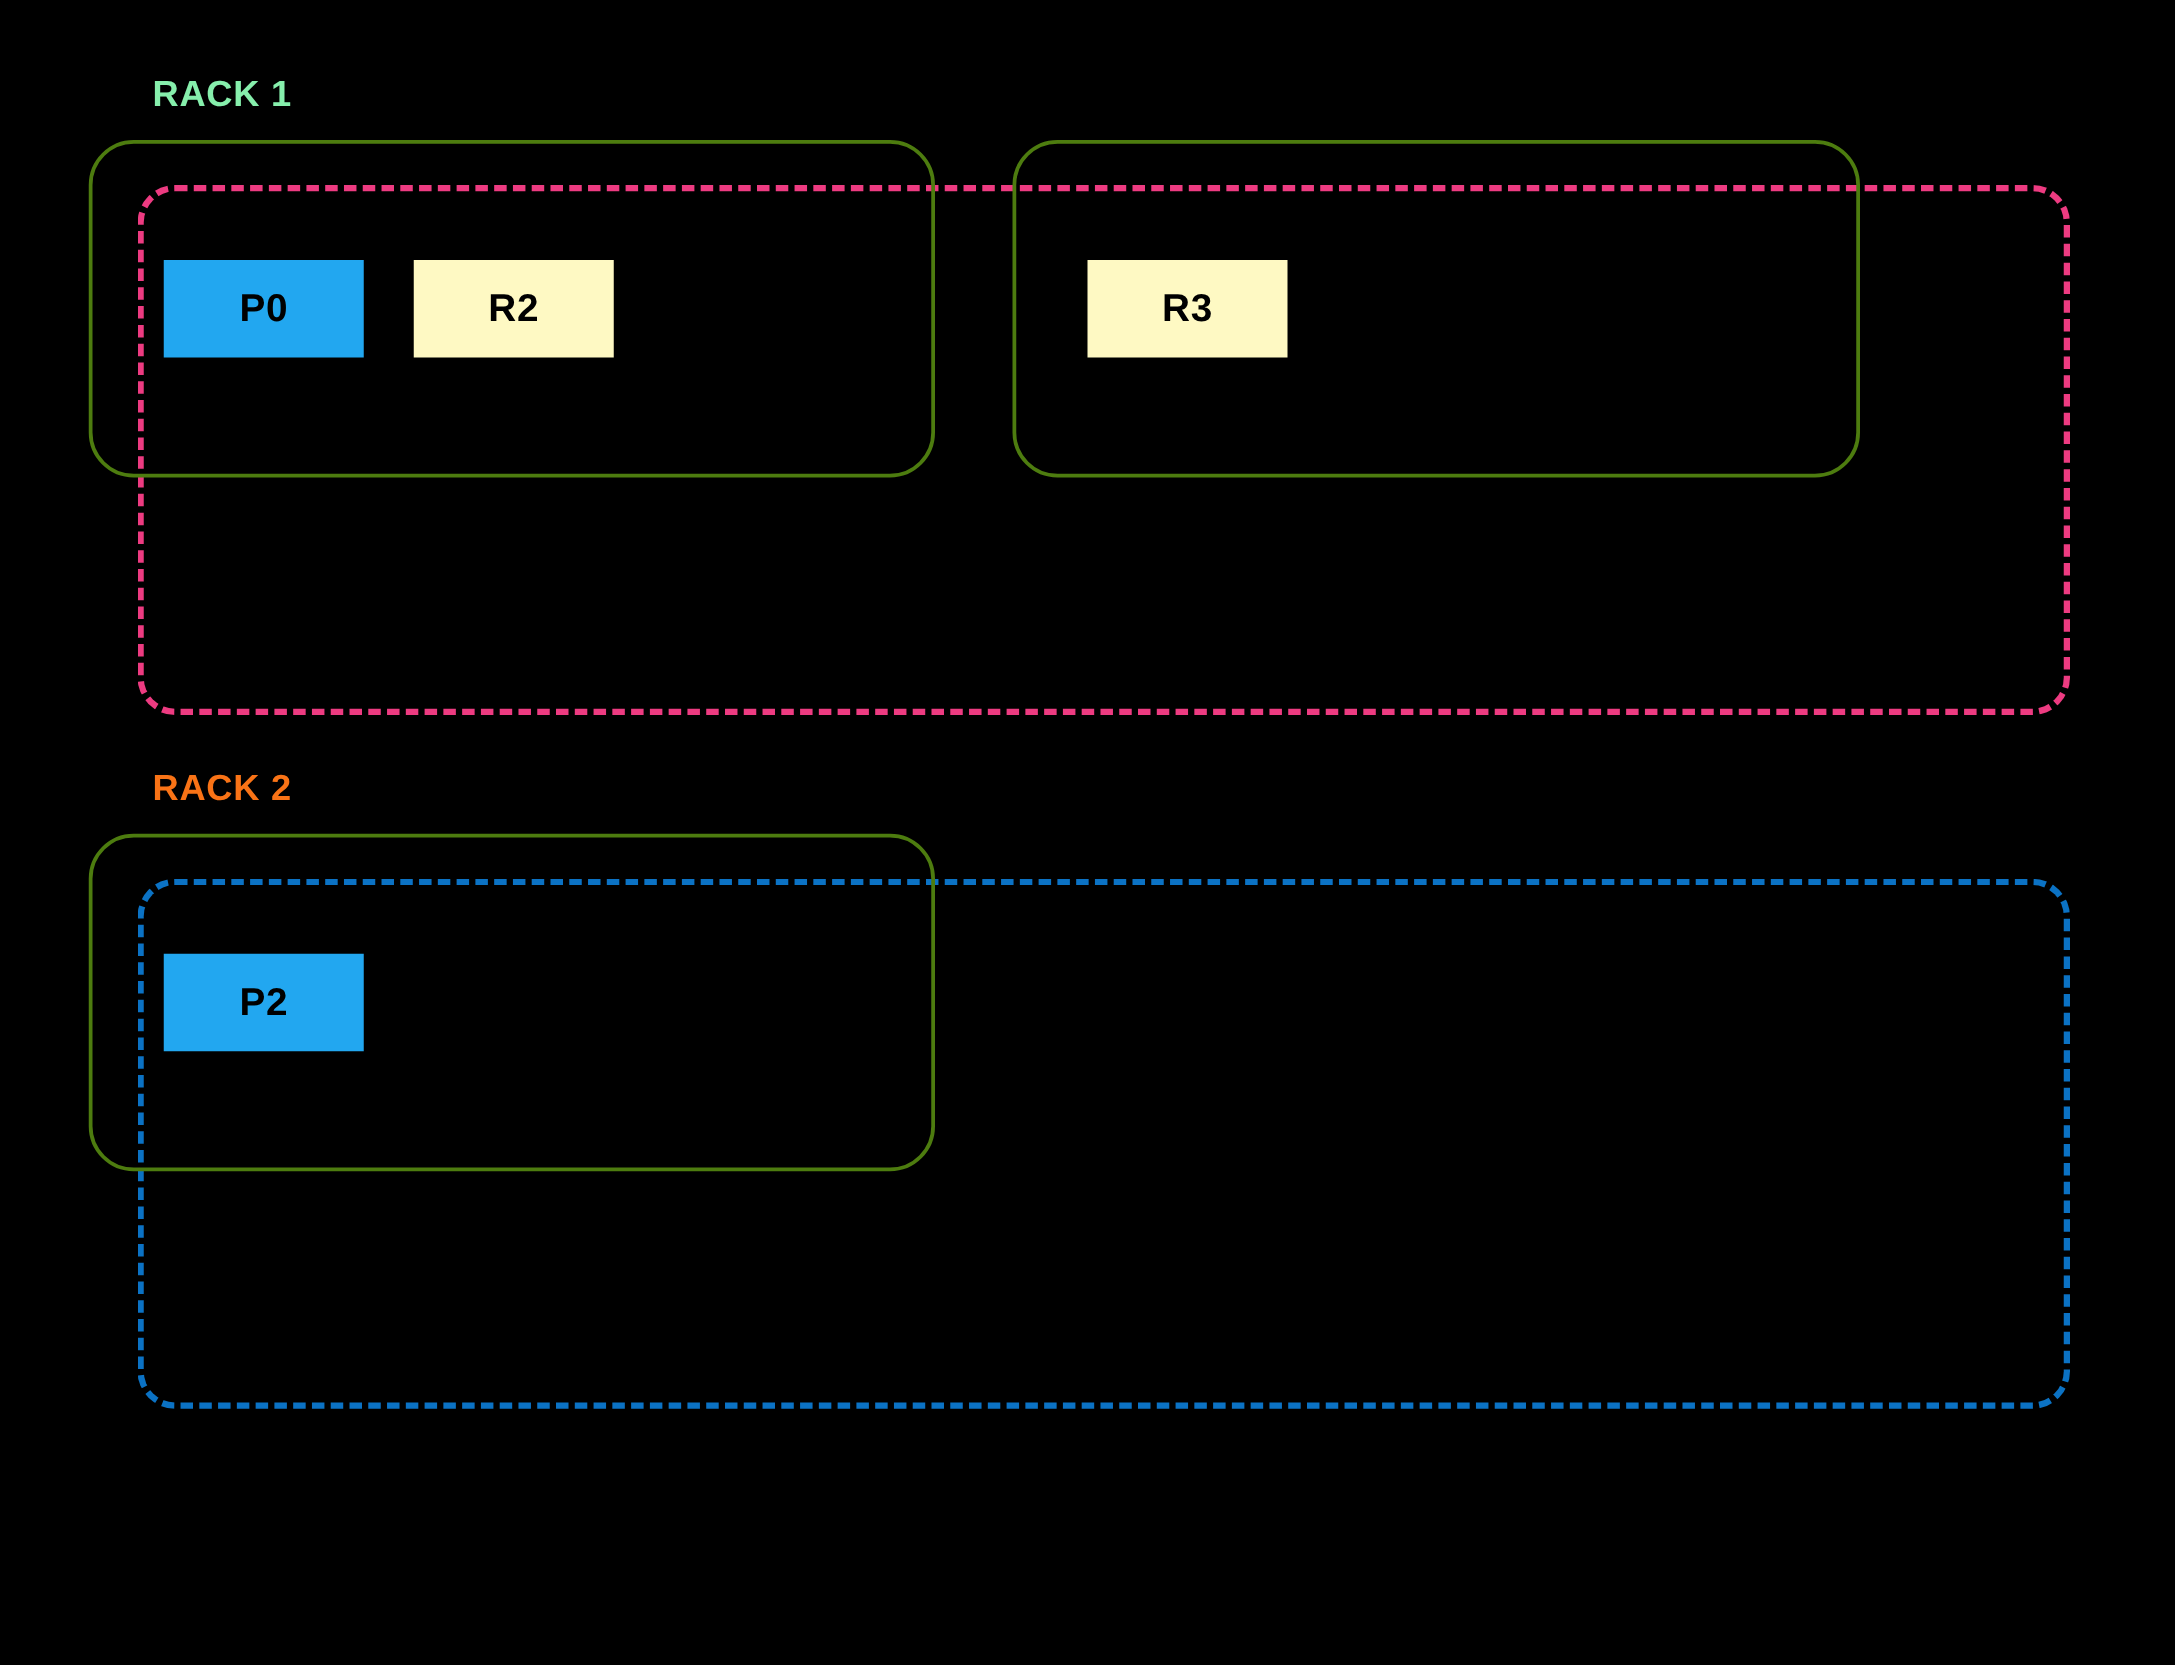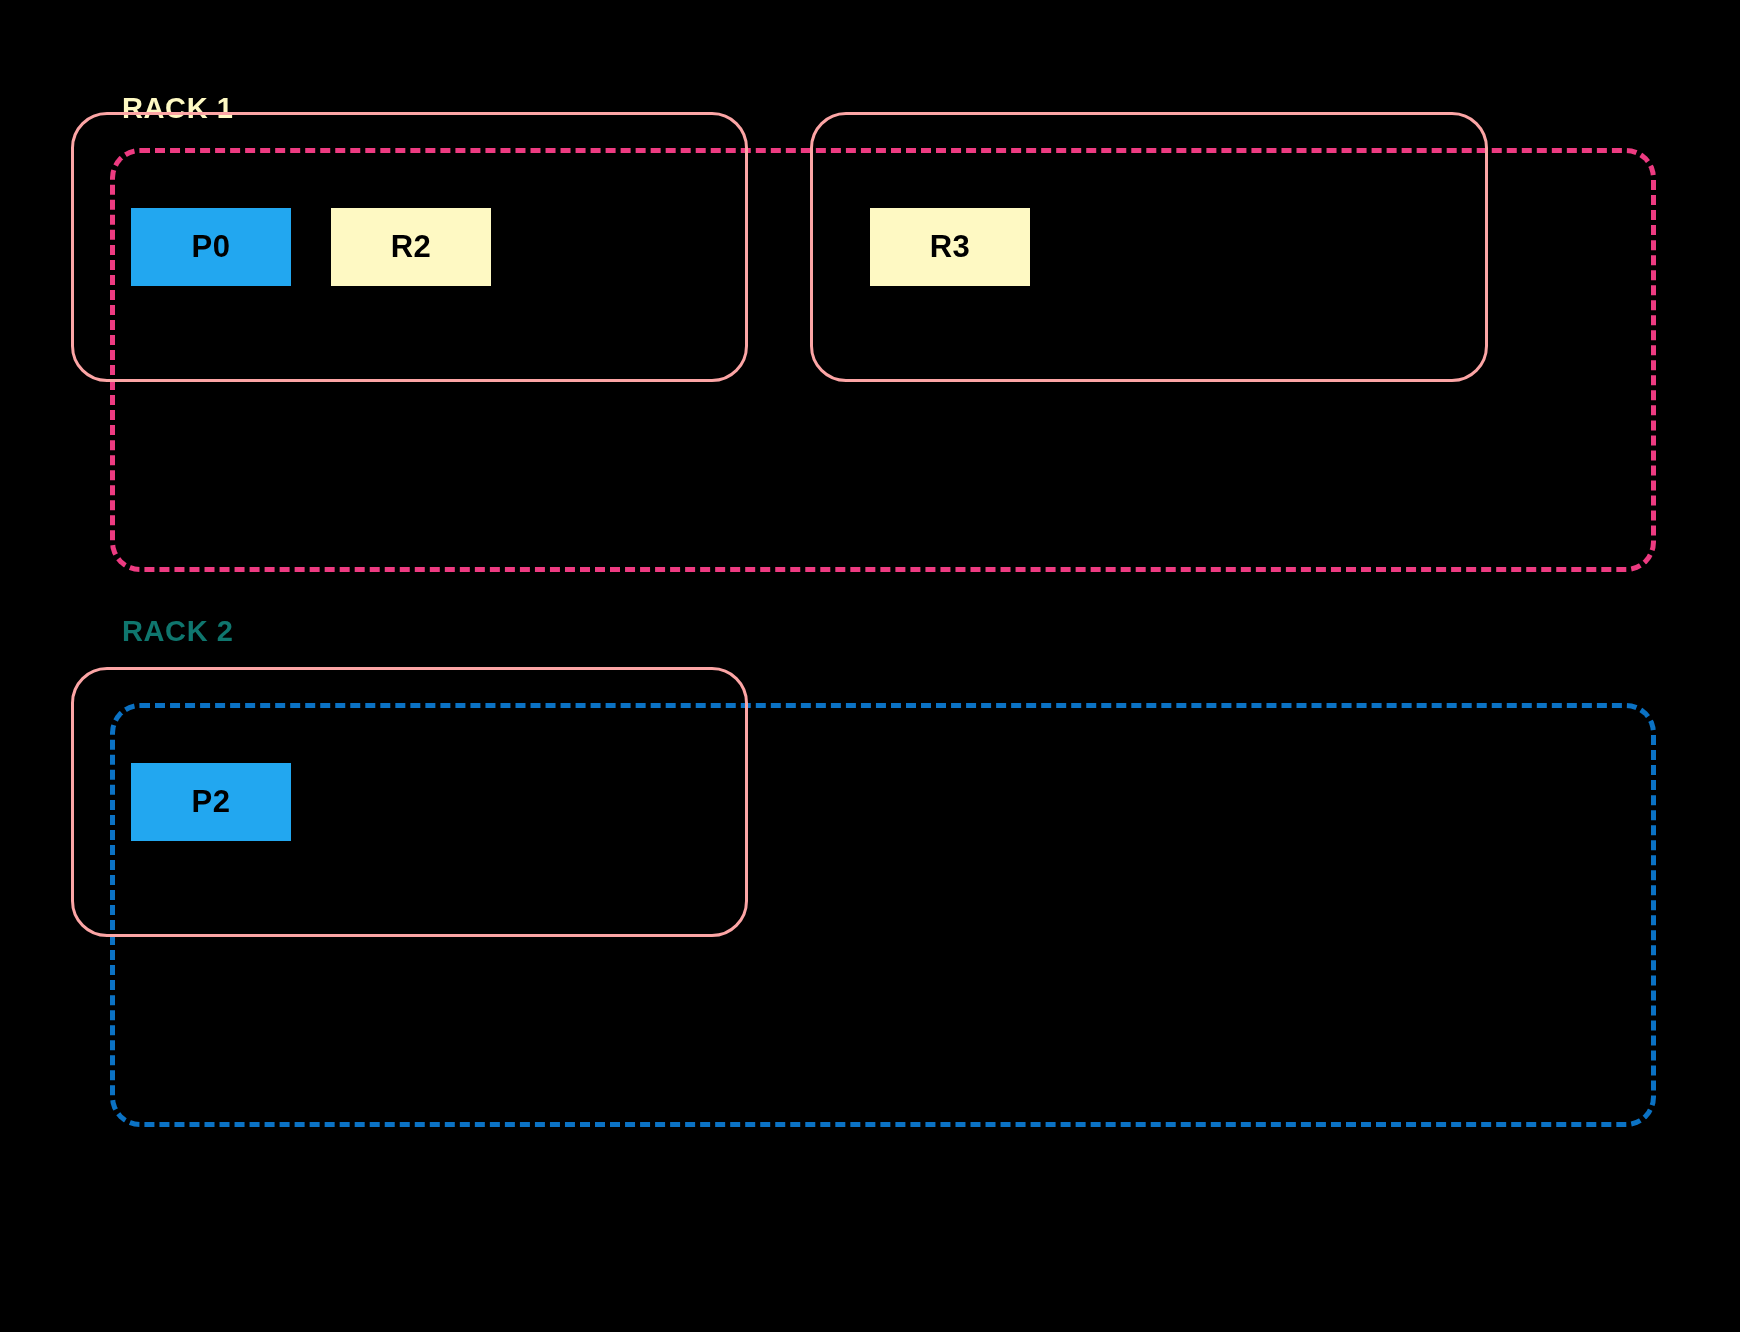--- a/index.html
+++ b/index.html
@@ -33,22 +33,22 @@
     position: absolute;
     left: 122px;
     top: 12px;
     font-size: 29px;
     font-weight: bold;
     letter-spacing: 0.6px;
     line-height: 1;
     white-space: nowrap;
     user-select: none;
   }
-  .rack-1 .rack-label { color: #fef9c3; margin-top: 32px; }
-  .rack-2 .rack-label { color: #0f766e; }
+  .rack-1 .rack-label { color: #86efac; }
+  .rack-2 .rack-label { color: #f97316; }
 
   .rack-boundary {
     position: absolute;
     left: 110px;
     top: 98px;
     width: 1546px;
     height: 424px;
     border-style: dashed;
     border-width: 5px;
     border-radius: 30px;
@@ -62,21 +62,21 @@
     position: absolute;
     left: 0;
     top: 0;
     width: 100%;
     height: 100%;
   }
   .node {
     position: absolute;
     top: 62px;
     height: 270px;
-    border: 3px solid #fca5a5;
+    border: 3px solid #4d7c0f;
     border-radius: 36px;
     box-sizing: border-box;
     display: flex;
     align-items: center;
     padding-left: 57px;
   }
   .node-left  { left: 71px;  width: 677px; }
   .node-right { left: 810px; width: 678px; }
 
   

